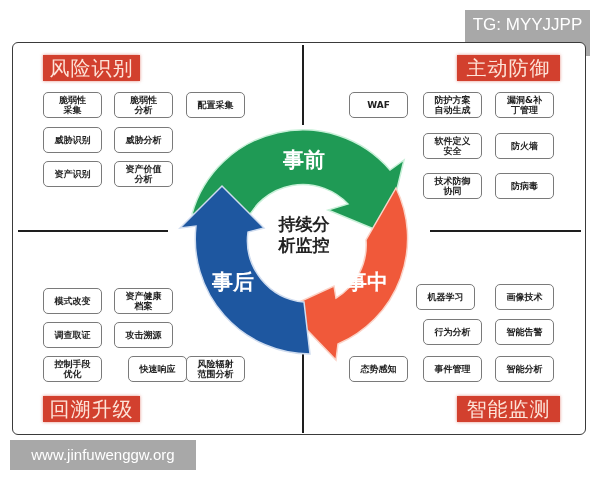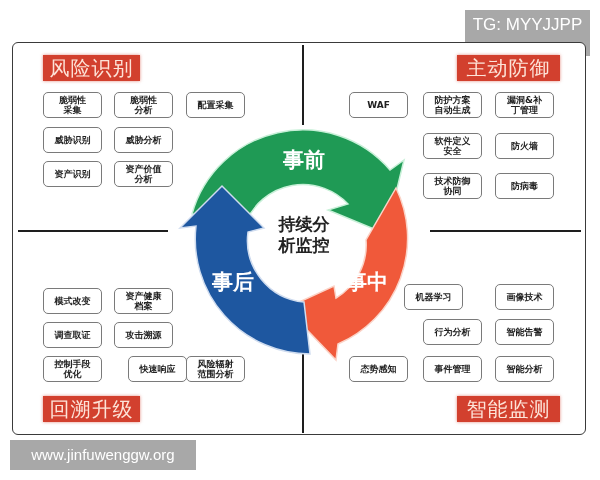--- a/index.html
+++ b/index.html
@@ -66,21 +66,21 @@
 <div class="item" style="left:114px;top:288px;">资产健康
 档案</div>
 <div class="item" style="left:43px;top:322px;">调查取证</div>
 <div class="item" style="left:114px;top:322px;">攻击溯源</div>
 <div class="item" style="left:43px;top:356px;">控制手段
 优化</div>
 <div class="item" style="left:128px;top:356px;">快速响应</div>
 <div class="item" style="left:186px;top:356px;">风险辐射
 范围分析</div>
 
-<div class="item" style="left:404px;top:284px;">机器学习</div>
+<div class="item" style="left:416px;top:284px;">机器学习</div>
 <div class="item" style="left:495px;top:284px;">画像技术</div>
 <div class="item" style="left:423px;top:319px;">行为分析</div>
 <div class="item" style="left:495px;top:319px;">智能告警</div>
 <div class="item" style="left:349px;top:356px;">态势感知</div>
 <div class="item" style="left:423px;top:356px;text-align:center;">事件管理</div>
 <div class="item" style="left:495px;top:356px;">智能分析</div>
 
 <svg class="cycle" viewBox="0 0 250 240" xmlns="http://www.w3.org/2000/svg">
 
   <path fill="#1f9a55" stroke="#c8f0d8" stroke-width="1.5" d="M 14 92

